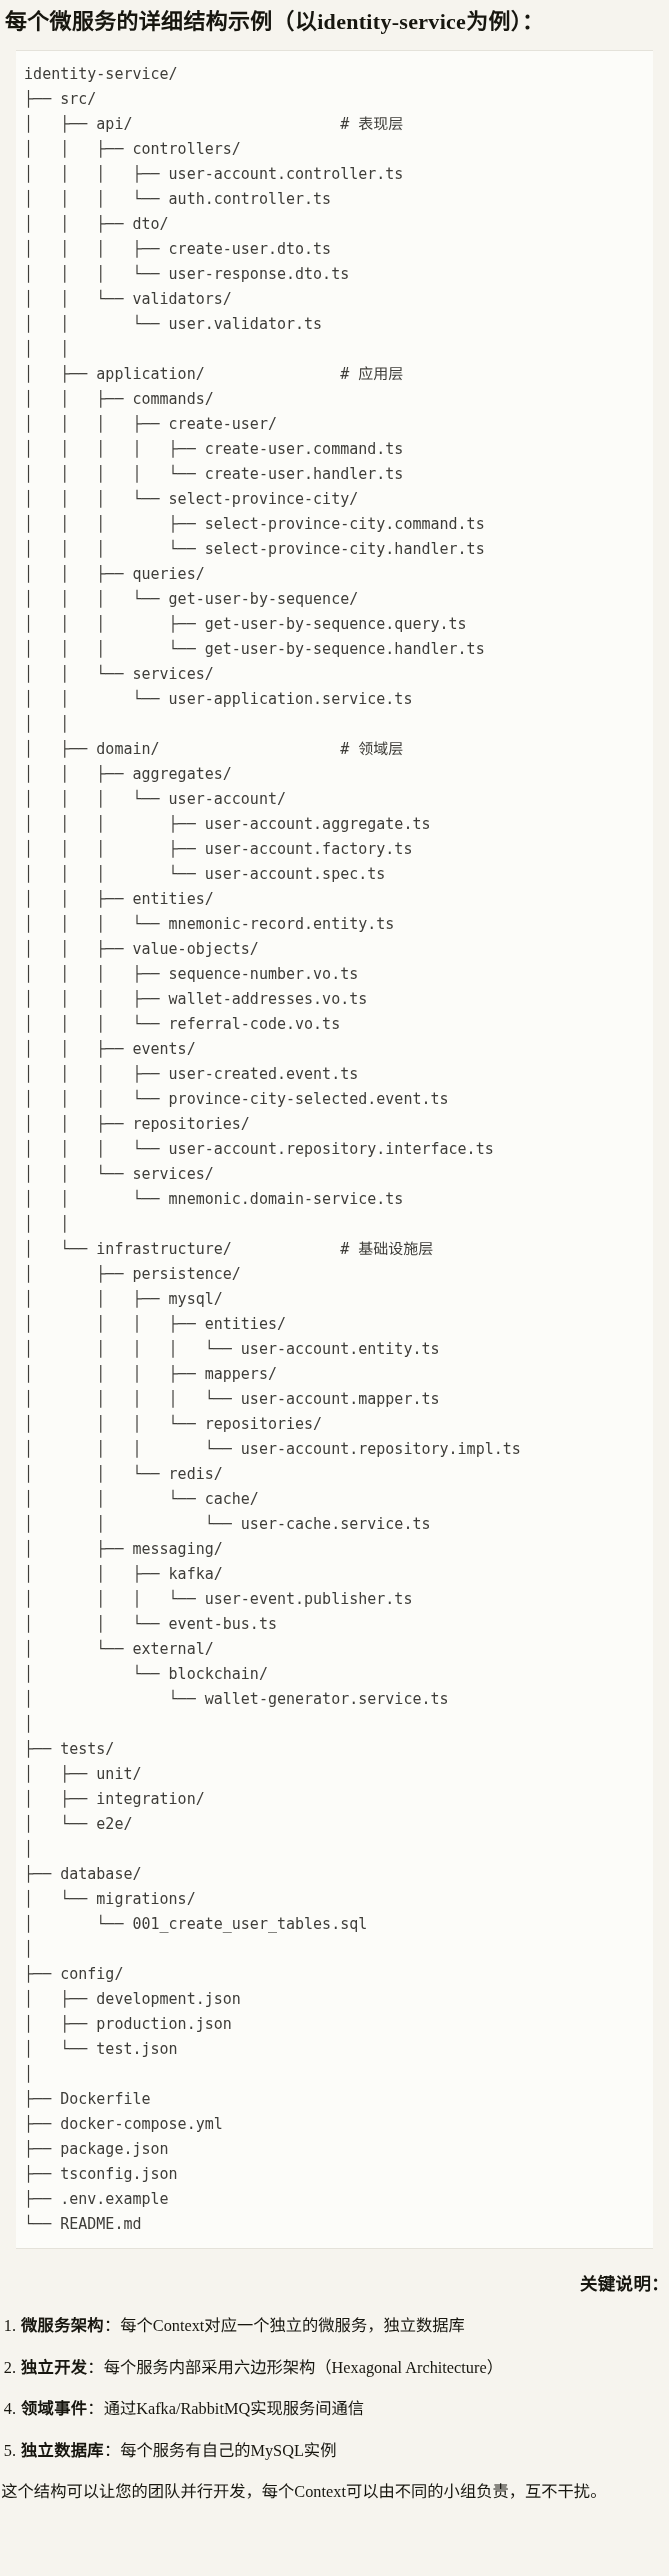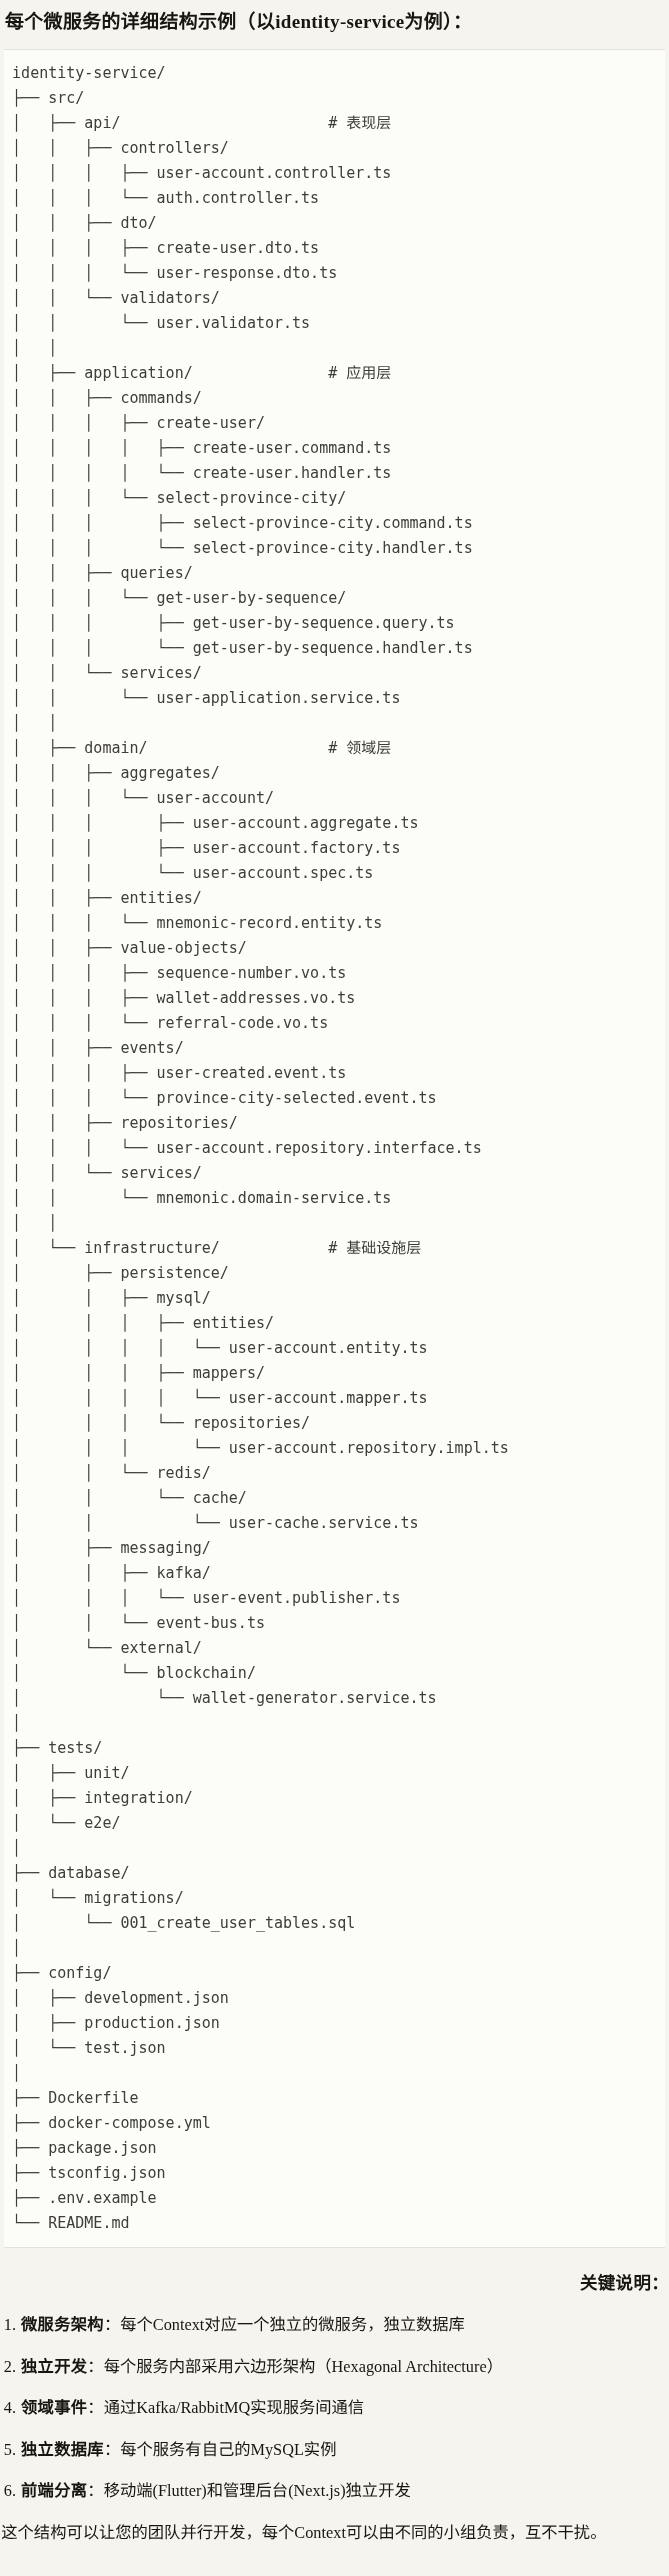--- a/index.html
+++ b/index.html
@@ -7,31 +7,31 @@
     width: 669px;
     min-height: 2576px;
     box-sizing: border-box;
     background: #f6f4ee;
     color: #17160f;
     font-family: "Liberation Serif", serif;
     padding: 8.8px 0 11.3px 0;
     overflow-x: hidden;
   }
   .page-title {
-    font-size: 19px;
+    font-size: 22px;
     line-height: 25px;
     font-weight: 700;
     margin: 0 0 15px 5px;
     letter-spacing: 0.3px;
   }
   .code-block {
     background: #fcfcf9;
     border-top: 0.6px solid #e4e2da;
     border-bottom: 0.6px solid #e4e2da;
-    margin: 4px;
+    margin: 16px;
     padding: 11.3px 6.3px 11.3px 8.1px;
     font-family: "DejaVu Sans Mono", monospace;
     font-size: 15px;
     line-height: 25px;
     color: #3e3d39;
     white-space: pre;
     overflow: hidden;
   }
   .section-heading {
     font-size: 17.5px;
@@ -159,17 +159,16 @@
 ├── .env.example
 └── README.md</pre>
 
 <h2 class="section-heading">关键说明：</h2>
 
 <ol class="explanation-list">
   <li class="explanation-item"><span class="num">1.</span><span class="term">微服务架构</span><span class="colon">：</span><span class="text">每个Context对应一个独立的微服务，独立数据库</span></li>
   <li class="explanation-item"><span class="num">2.</span><span class="term">独立开发</span><span class="colon">：</span><span class="text">每个服务内部采用六边形架构（Hexagonal Architecture）</span></li>
   <li class="explanation-item"><span class="num">4.</span><span class="term">领域事件</span><span class="colon">：</span><span class="text">通过Kafka/RabbitMQ实现服务间通信</span></li>
   <li class="explanation-item"><span class="num">5.</span><span class="term">独立数据库</span><span class="colon">：</span><span class="text">每个服务有自己的MySQL实例</span></li>
-  <li class="explanation-item"><span class="num">6.</span><span class="term">前端分离</span><span class="colon">：</span><span class="text">移动端(Flutter)和管理后台(Next.js)独立开发</span></li>
 </ol>
 
 <p class="closing-paragraph">这个结构可以让您的团队并行开发，每个Context可以由不同的小组负责，互不干扰。</p>
 
 
 </body></html>

